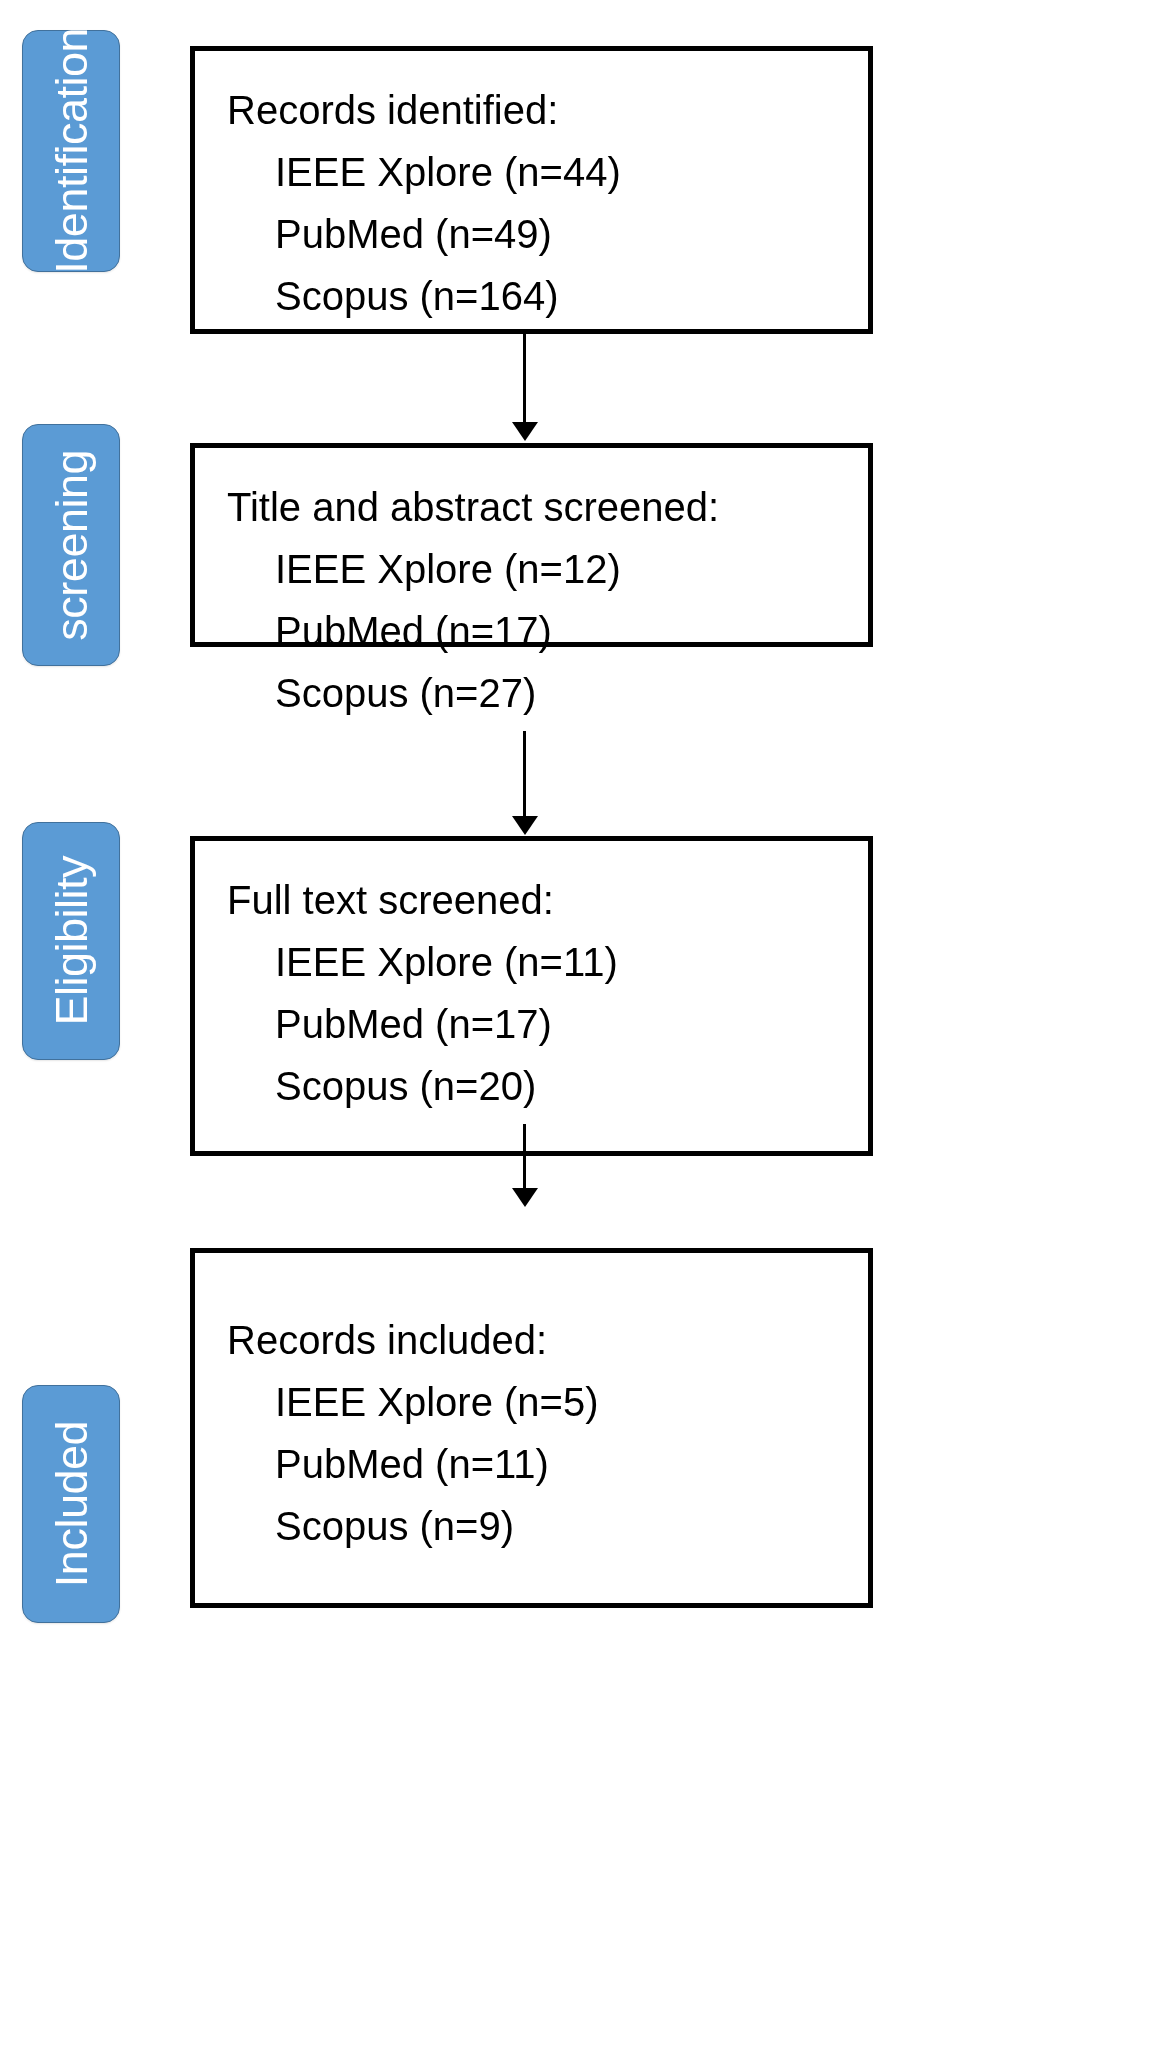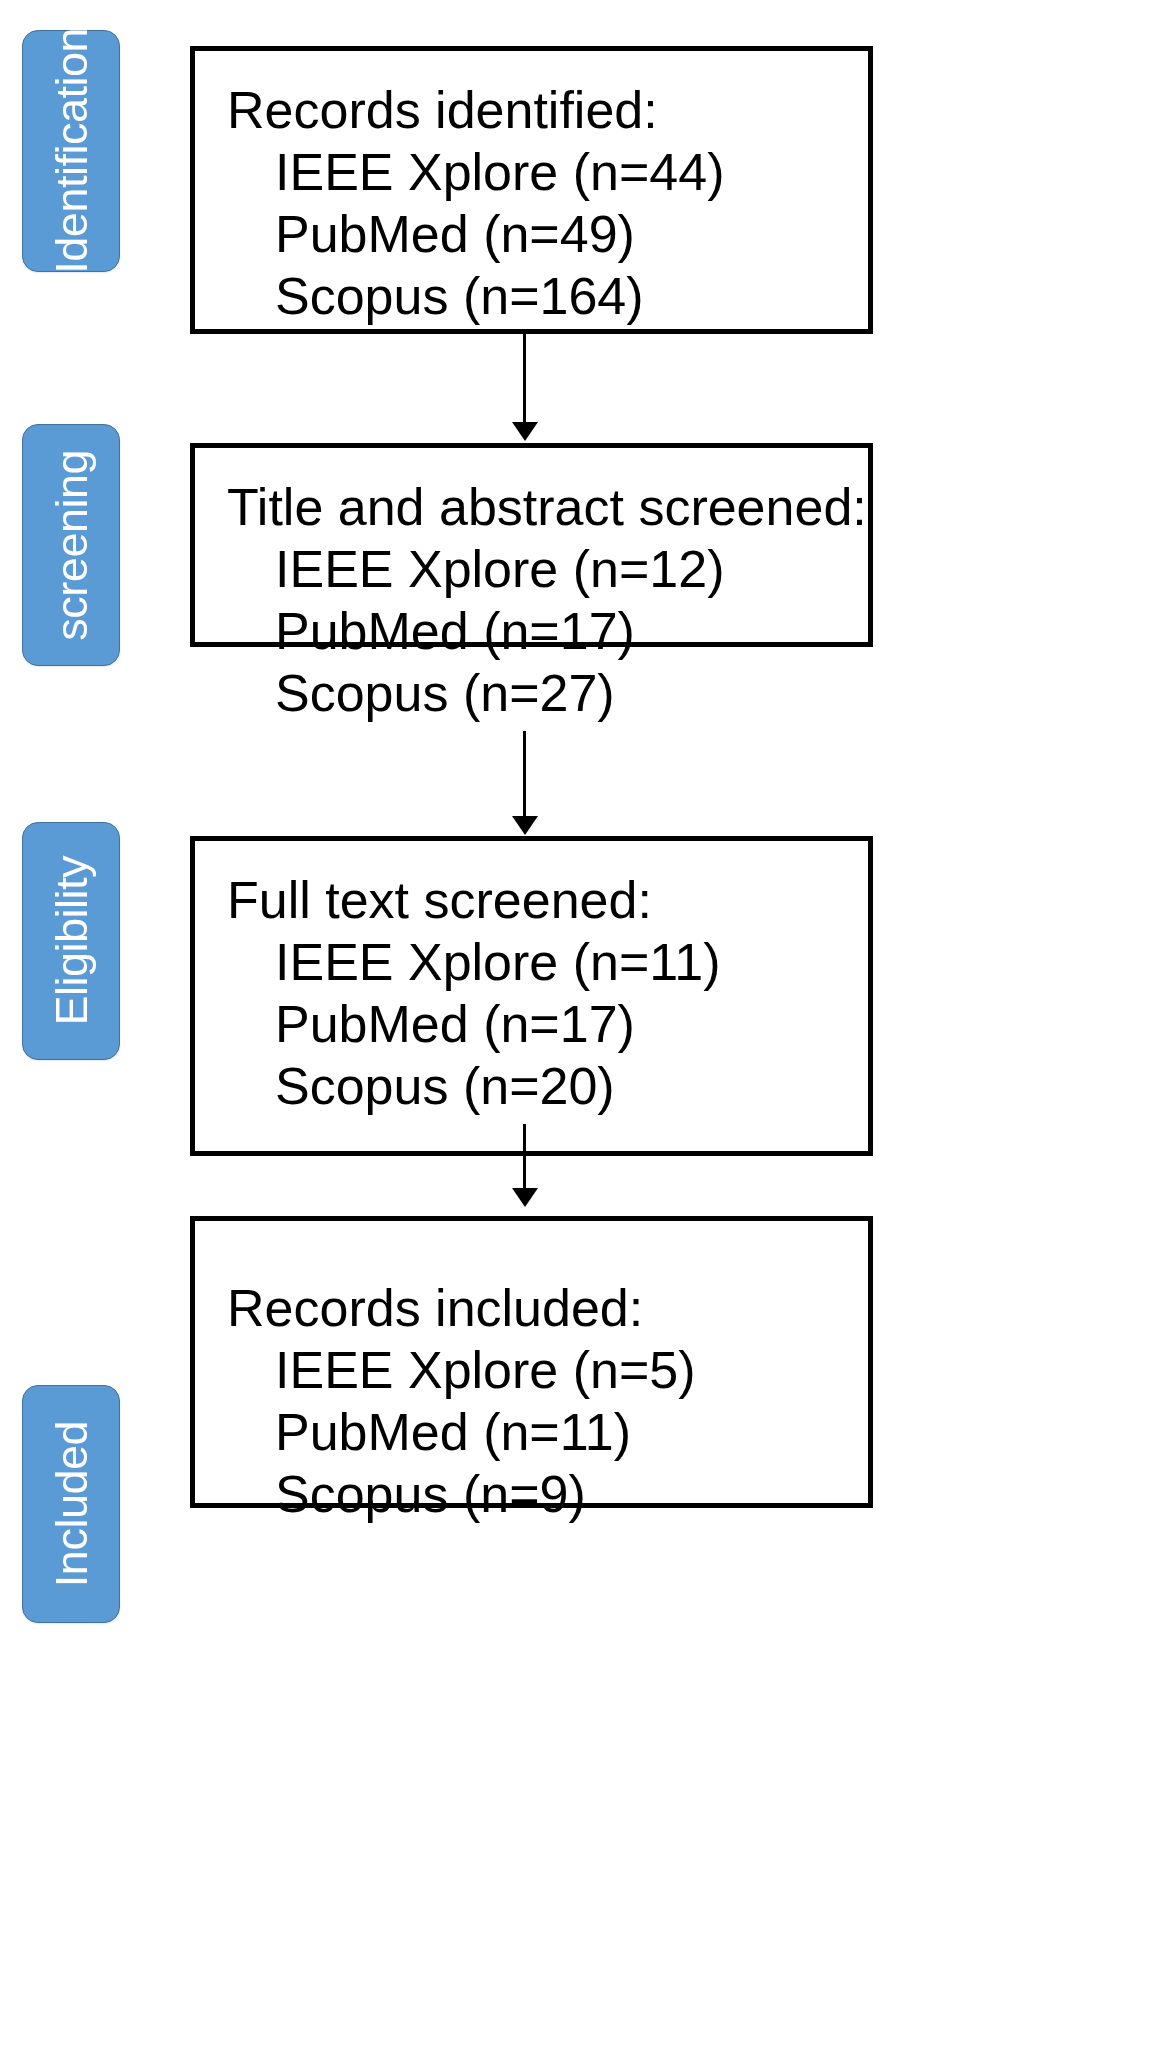--- a/index.html
+++ b/index.html
@@ -58,32 +58,32 @@
     position: absolute;
     left: 190px;
     width: 683px;
     border: 5px solid #000000;
     background: #ffffff;
     box-sizing: border-box;
   }
   .box-1 { top: 46px;   height: 288px; }
   .box-2 { top: 443px;  height: 204px; text-decoration: underline; }
   .box-3 { top: 836px;  height: 320px; }
-  .box-4 { top: 1216px; height: 292px; }
+  .box-4 { top: 1248px; height: 360px; }
 
   .box-lines {
     position: absolute;
     left: 32px;
     top: 28px;
     right: 10px;
   }
   .box-4 .box-lines { top: 56px; }
 
   .box-line {
-    font-size: 52px;
+    font-size: 40px;
     line-height: 62px;
     color: #000000;
     white-space: nowrap;
     font-family: "Liberation Sans", sans-serif;
   }
   .box-line.indent { padding-left: 48px; }
 
   
   .connector {
     position: absolute;

